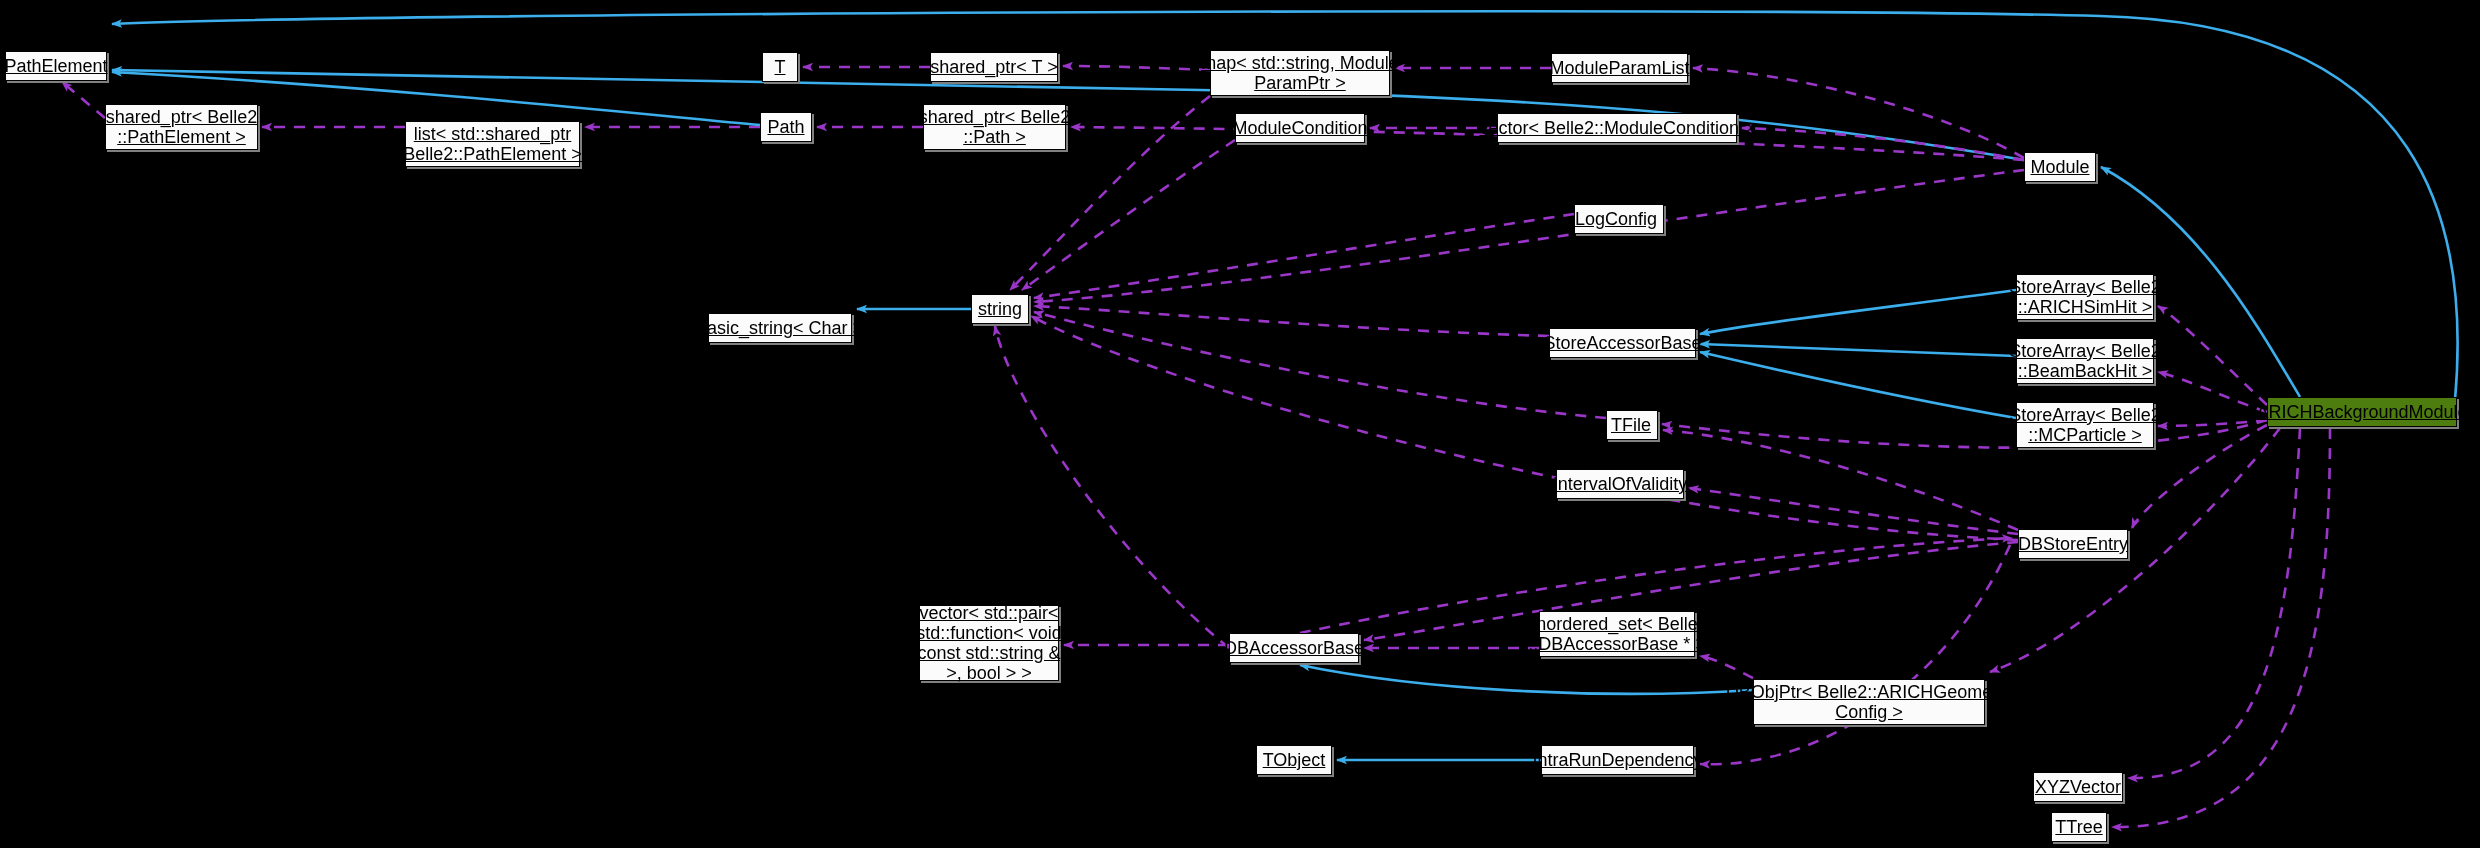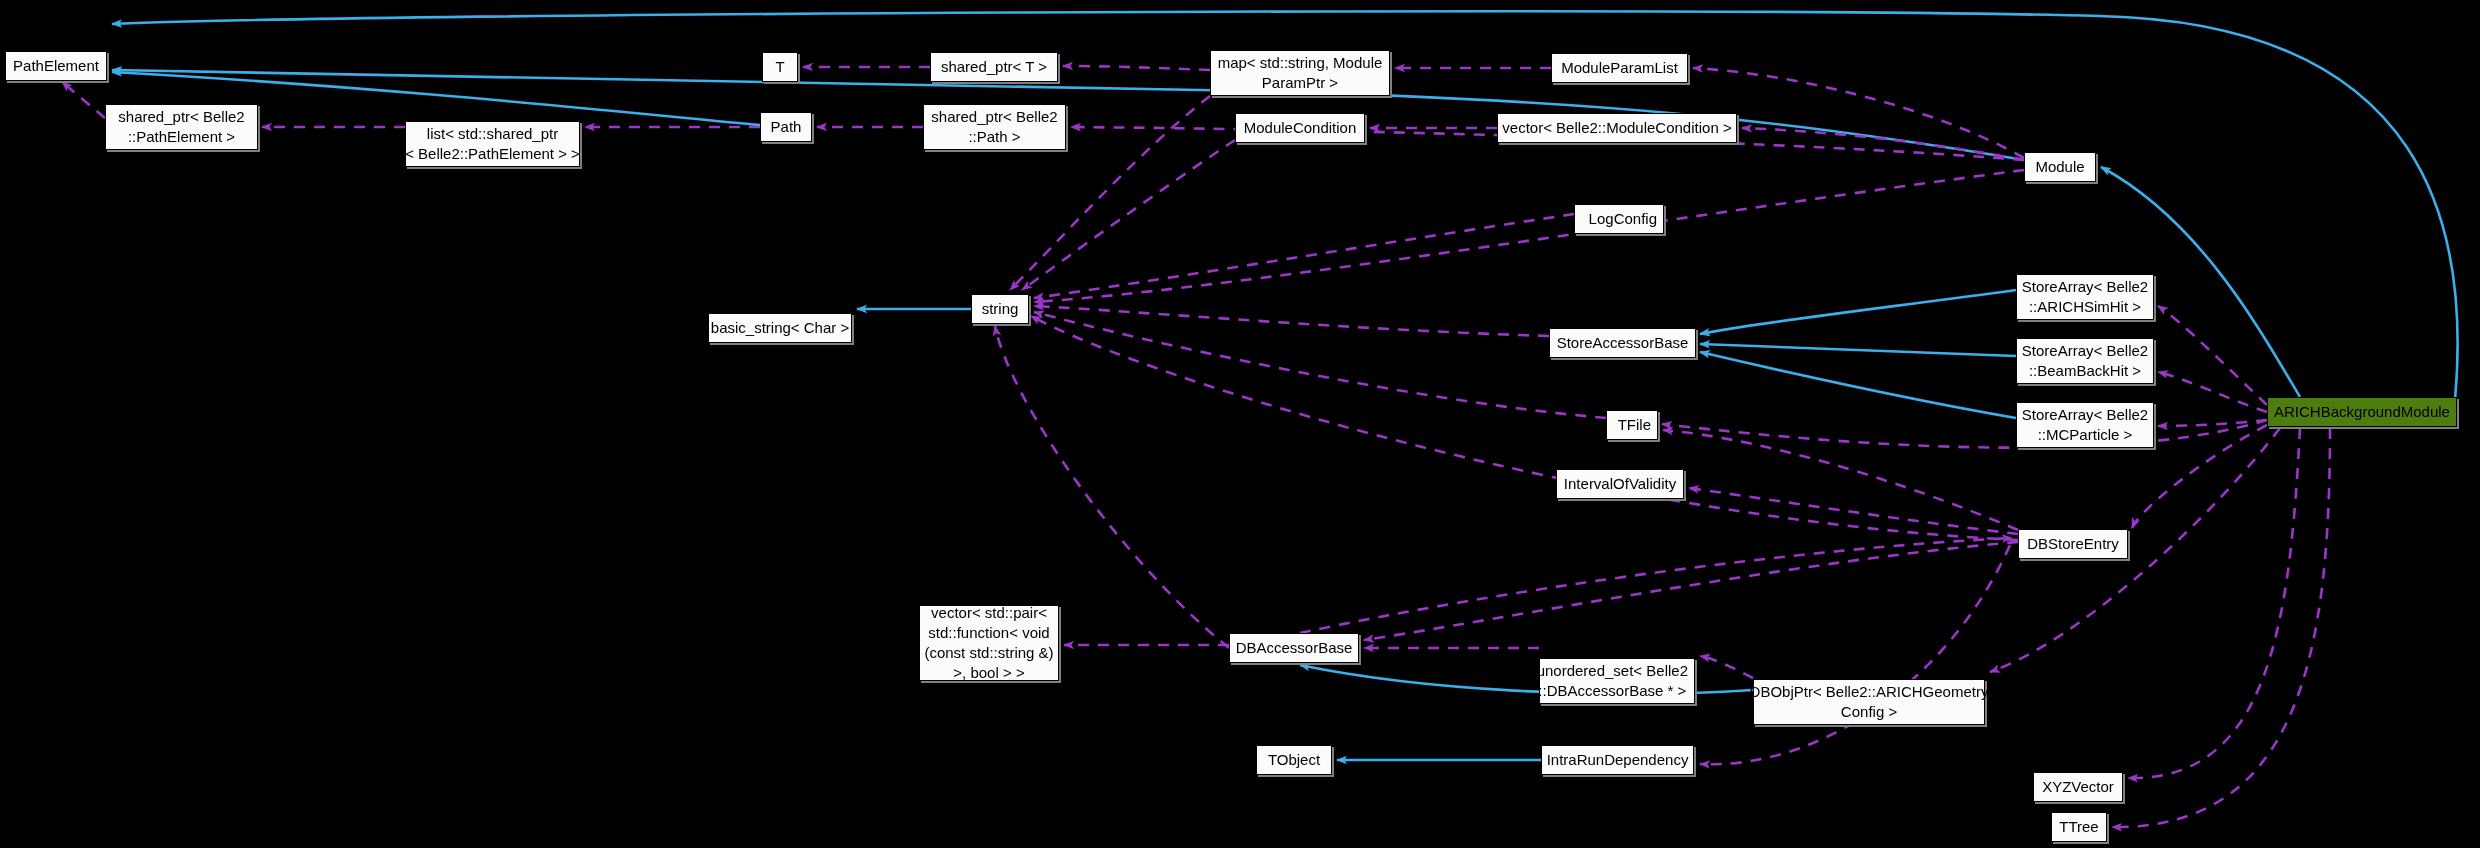--- a/index.html
+++ b/index.html
@@ -22,29 +22,30 @@
     width: 2480px;
     height: 848px;
   }
   .node {
     position: absolute;
     box-sizing: border-box;
     background: #fbfbfb;
     border: 1px solid #000000;
     box-shadow: 2px 2px 0 0 #808080;
     color: #000000;
-    font-size: 15px;
+    font-size: 18px;
     line-height: 20px;
     text-align: center;
     display: flex;
     align-items: center;
     justify-content: center;
     white-space: pre;
     padding: 2px 6px;
     z-index: 5;
+    text-decoration: underline;
   }
   .node.highlight {
     background: #4d7c0f;
   }
   .node-label {
     display: block;
     white-space: pre;
   }
 </style>
 </head>
@@ -136,21 +137,21 @@
       <div class="node" style="left: 2016px; top: 402px; width: 138px; height: 46px;"><span class="node-label">StoreArray&lt; Belle2
 ::MCParticle &gt;</span></div>
       <div class="node" style="left: 1606px; top: 410px; width: 52px; height: 30px; justify-content: flex-end;"><span class="node-label">TFile</span></div>
       <div class="node" style="left: 1556px; top: 469px; width: 128px; height: 30px;"><span class="node-label">IntervalOfValidity</span></div>
       <div class="node" style="left: 2018px; top: 529px; width: 110px; height: 30px;"><span class="node-label">DBStoreEntry</span></div>
       <div class="node" style="left: 919px; top: 605px; width: 140px; height: 76px;"><span class="node-label">vector&lt; std::pair&lt;
 std::function&lt; void
 (const std::string &amp;)
 &gt;, bool &gt; &gt;</span></div>
       <div class="node" style="left: 1229px; top: 633px; width: 130px; height: 30px;"><span class="node-label">DBAccessorBase</span></div>
-      <div class="node" style="left: 1539px; top: 658px; width: 156px; height: 46px; justify-content: flex-end;"><span class="node-label">unordered_set&lt; Belle2
+      <div class="node" style="left: 1539px; top: 611px; width: 156px; height: 46px;"><span class="node-label">unordered_set&lt; Belle2
 ::DBAccessorBase * &gt;</span></div>
       <div class="node" style="left: 1753px; top: 667px; width: 232px; height: 46px; margin-top: 12px;"><span class="node-label">DBObjPtr&lt; Belle2::ARICHGeometry
 Config &gt;</span></div>
       <div class="node" style="left: 1256px; top: 745px; width: 76px; height: 30px;"><span class="node-label">TObject</span></div>
       <div class="node" style="left: 1541px; top: 745px; width: 153px; height: 30px;"><span class="node-label">IntraRunDependency</span></div>
       <div class="node" style="left: 2033px; top: 763px; width: 90px; height: 30px; margin-top: 9px;"><span class="node-label">XYZVector</span></div>
       <div class="node" style="left: 2051px; top: 812px; width: 56px; height: 30px;"><span class="node-label">TTree</span></div>
       <div class="node highlight" style="left: 2267px; top: 397px; width: 190px; height: 30px;"><span class="node-label">ARICHBackgroundModule</span></div>
     </div>
 </div>

